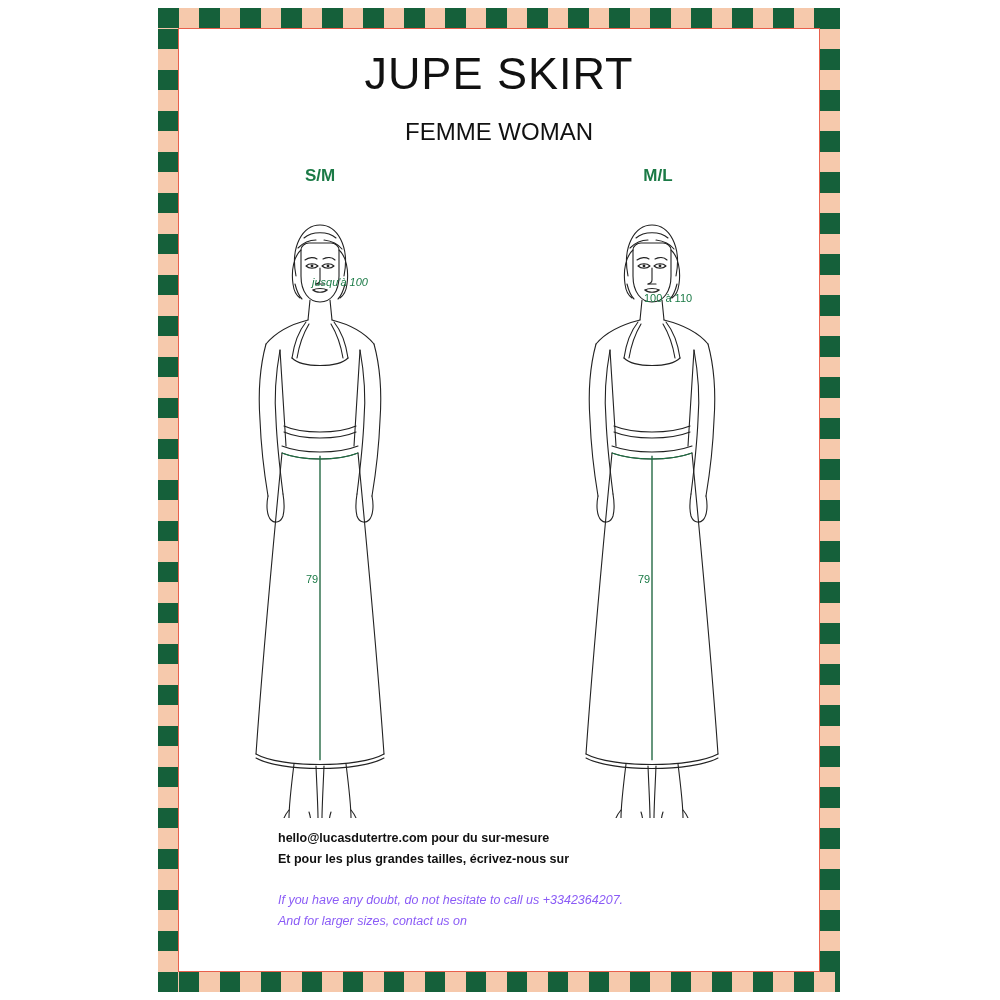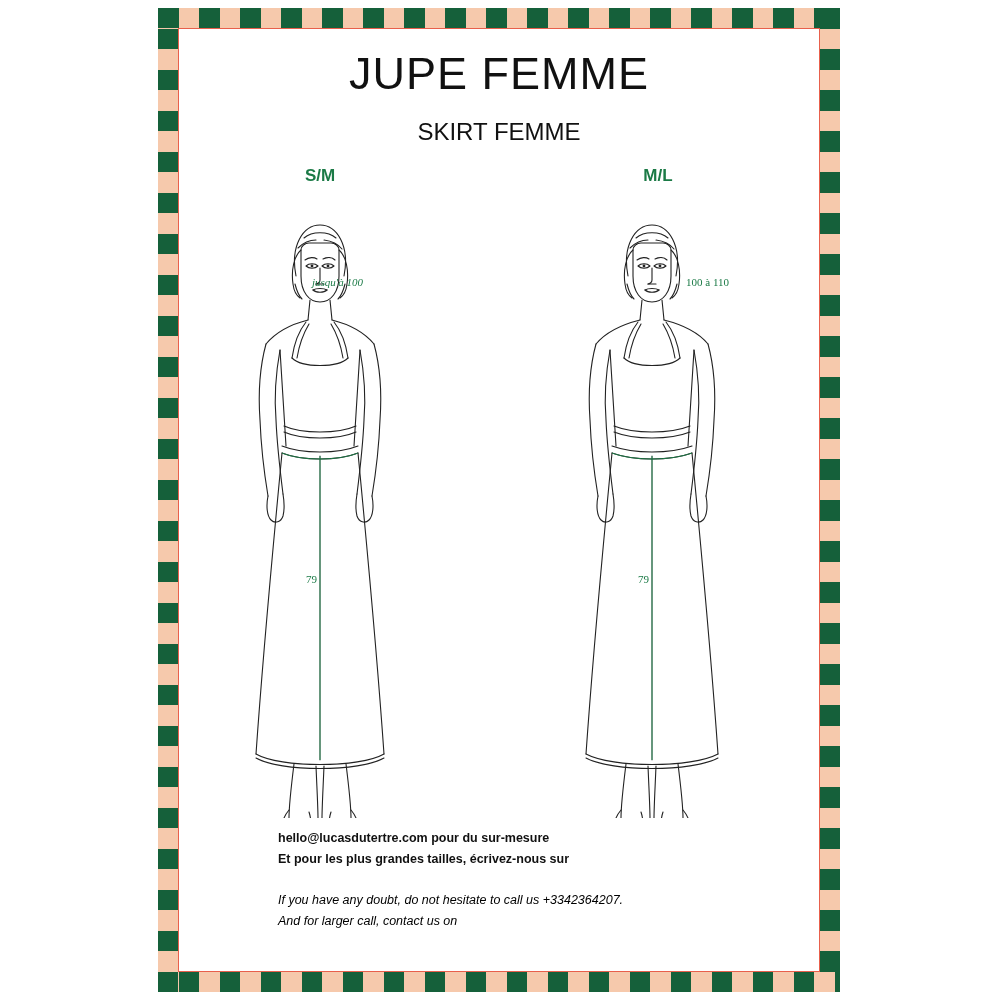--- a/index.html
+++ b/index.html
@@ -98,42 +98,41 @@
     height: 620px;
   }
   #figure-left { left: -8px; }
   #figure-right { left: 324px; }
 
   .meas {
     position: absolute;
     font-size: 11px;
     color: #1b7a46;
     white-space: nowrap;
-    font-family: Liberation Serif, serif;
   }
   .meas.italic { font-style: italic; }
 
   .footer-fr {
     position: absolute;
     left: 100px;
     top: 800px;
     width: 470px;
     font-size: 12.5px;
     font-weight: bold;
     color: #111111;
     line-height: 1.65;
   }
   .footer-en {
     position: absolute;
     left: 100px;
     top: 862px;
     width: 470px;
     font-size: 12.5px;
     font-style: italic;
-    color: #000000;
+    color: #8b5cf6;
     line-height: 1.65;
   }
   .fline { display: block; }
 </style>
 </head>
 <body>
 
 <div id="page">
 
   <div class="frame">
@@ -219,22 +218,22 @@
         <div class="chk" style="left: 662px; top: 902px; width: 20px; height: 20.5px; background: rgb(21, 96, 58);"></div>
         <div class="chk" style="left: 0px; top: 922.5px; width: 20px; height: 20.5px; background: rgb(21, 96, 58);"></div>
         <div class="chk" style="left: 662px; top: 943px; width: 20px; height: 20.5px; background: rgb(21, 96, 58);"></div>
         <div class="chk" style="left: 0px; top: 963.5px; width: 20px; height: 20.5px; background: rgb(21, 96, 58);"></div>
       </div>
     <div class="frame-inner"></div>
   </div>
 
   <div class="content">
 
-    <div class="title">JUPE FEMME</div>
-    <div class="subtitle">SKIRT FEMME</div>
+    <div class="title">JUPE SKIRT</div>
+    <div class="subtitle">FEMME WOMAN</div>
 
     <div class="size-label" id="size-sm">S/M</div>
     <div class="size-label" id="size-ml">M/L</div>
 
     <div class="figure" id="figure-left">
       <svg width="300" height="620" viewBox="0 0 300 620">
         <g fill="none" stroke="#222222" stroke-width="1.1" stroke-linecap="round" stroke-linejoin="round">
 
           <path d="M126 78 C120 48 133 27 150 27 C167 27 180 48 174 78"></path>
           <path d="M134 40 C142 33 158 33 166 40"></path>
@@ -376,27 +375,27 @@
           <path d="M181 612 C186 618 188 624 186 628 C182 632 168 632 162 628 C159 626 159 620 161 614"></path>
           <path d="M116 626 L138 626" stroke-width="0.6"></path>
           <path d="M184 626 L162 626" stroke-width="0.6"></path>
         </g>
         <g stroke="#1b7a46" stroke-width="1" fill="none">
           <path d="M110 255 C132 263 168 263 190 255"></path>
           <path d="M150 258 L150 562"></path>
         </g>
       </svg>
 
-      <div class="meas" style="left: 142px; top: 78px; margin-left: 42px;">100 à 110</div>
+      <div class="meas" style="left: 142px; top: 94px;">100 à 110</div>
       <div class="meas" style="left: 136px; top: 375px;">79</div>
     </div>
 
     <div class="footer-fr">
       <span class="fline">hello@lucasdutertre.com pour du sur-mesure</span>
       <span class="fline">Et pour les plus grandes tailles, écrivez-nous sur</span>
     </div>
     <div class="footer-en">
       <span class="fline">If you have any doubt, do not hesitate to call us +3342364207.</span>
-      <span class="fline">And for larger call, contact us on</span>
+      <span class="fline">And for larger sizes, contact us on</span>
     </div>
 
   </div>
 </div>
 
 </body></html>

